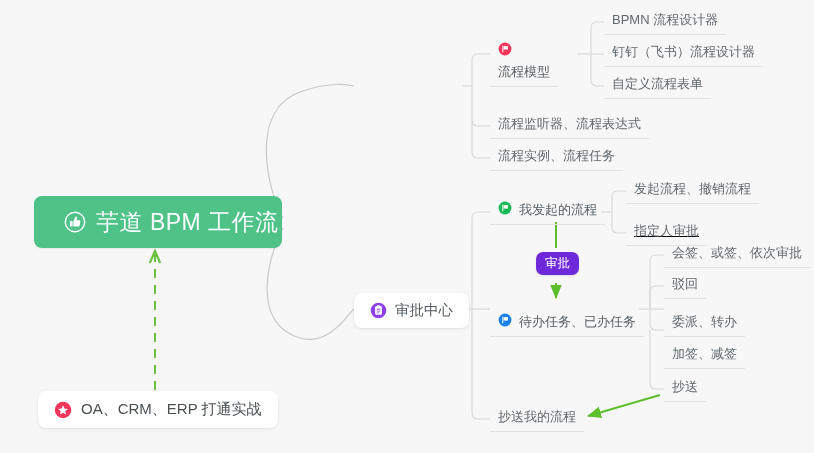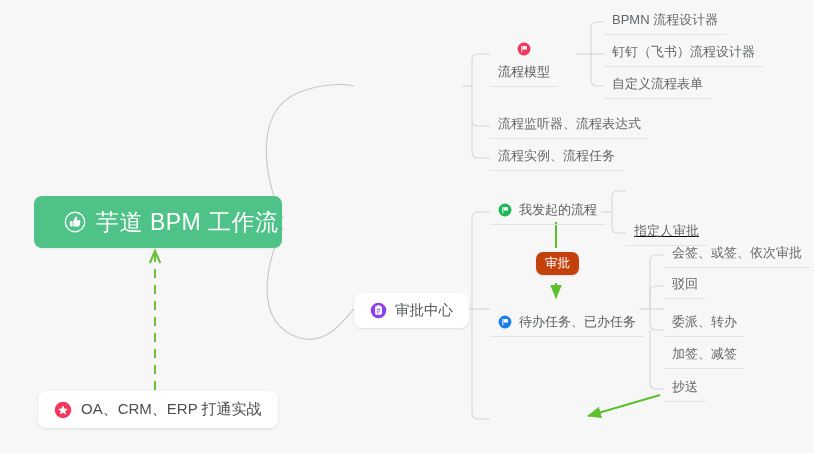--- a/index.html
+++ b/index.html
@@ -85,40 +85,40 @@
   }
   .card-label {
     color: #4a4f53;
     font-size: 15px;
   }
 
   
   .leaf {
     position: absolute;
     display: flex;
-    align-items: center;
+    align-items: flex-start;
     gap: 7px;
     padding: 2px 8px 5px 8px;
     box-sizing: border-box;
     border-bottom: 1px solid #e2e2e2;
     white-space: nowrap;
     background: transparent;
   }
   .leaf-label {
     color: #5b6064;
     font-size: 13px;
   }
   .leaf.plain .leaf-label { color: #63686c; }
 
   
   .tag-badge {
     position: absolute;
     left: 536px;
     top: 252px;
-    background: #c2410c;
+    background: #6d28d9;
     border-radius: 7px;
     padding: 5px 9px;
     box-sizing: border-box;
     color: #ffffff;
     font-size: 12.5px;
     line-height: 1;
     white-space: nowrap;
     box-shadow: 0 1px 2px rgba(0,0,0,0.10);
   }
 
@@ -243,20 +243,23 @@
     <span class="icon">
       <svg width="14" height="14" viewBox="0 0 24 24">
         <circle cx="12" cy="12" r="11" fill="#19b955"></circle>
         <rect x="7.4" y="6.2" width="1.7" height="11.6" rx="0.8" fill="#ffffff"></rect>
         <path d="M9.6 7.0 L17.0 7.0 L17.0 13.0 L9.6 13.0 Z" fill="#ffffff"></path>
       </svg>
     </span>
     <span class="leaf-label">我发起的流程</span>
   </div>
 
+  <div class="leaf plain" style="left:626px; top:178px;">
+    <span class="leaf-label">发起流程、撤销流程</span>
+  </div>
   <div class="leaf plain" style="left:626px; top:220px;text-decoration:underline;">
     <span class="leaf-label">指定人审批</span>
   </div>
 
   <div class="tag-badge">审批</div>
 
   <div class="leaf" style="left:490px; top:311px;">
     <span class="icon">
       <svg width="14" height="14" viewBox="0 0 24 24">
         <circle cx="12" cy="12" r="11" fill="#1a7fe8"></circle>
@@ -276,20 +279,23 @@
   <div class="leaf plain" style="left:664px; top:311px;">
     <span class="leaf-label">委派、转办</span>
   </div>
   <div class="leaf plain" style="left:664px; top:343px;">
     <span class="leaf-label">加签、减签</span>
   </div>
   <div class="leaf plain" style="left:664px; top:376px;">
     <span class="leaf-label">抄送</span>
   </div>
 
+  <div class="leaf plain" style="left:490px; top:406px;">
+    <span class="leaf-label">抄送我的流程</span>
+  </div>
 
   <div class="card-node" style="left:38px; top:391px;text-align:right;">
     <span class="icon">
       <svg width="18" height="18" viewBox="0 0 24 24">
         <circle cx="12" cy="12" r="11" fill="#f5365c"></circle>
         <path d="M12 5.8 L13.85 10.1 L18.5 10.5 L15.0 13.55 L16.05 18.1 L12 15.7 L7.95 18.1 L9.0 13.55 L5.5 10.5 L10.15 10.1 Z" fill="#ffffff"></path>
       </svg>
     </span>
     <span class="card-label">OA、CRM、ERP 打通实战</span>
   </div>

